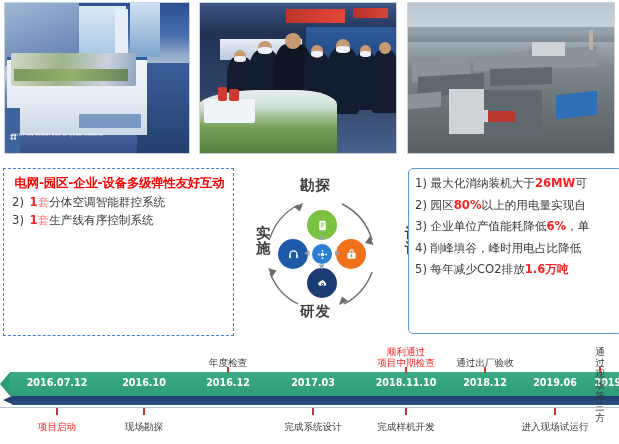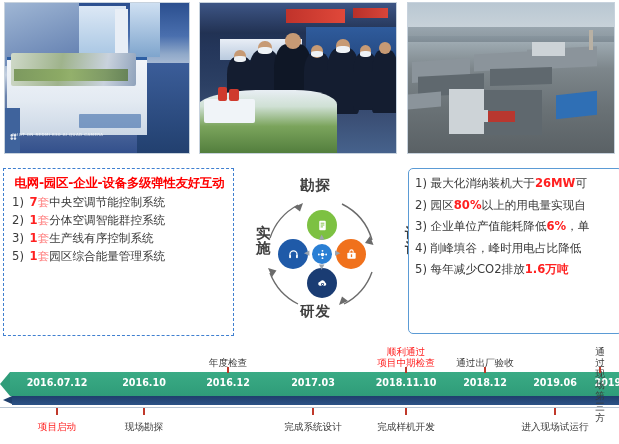--- a/index.html
+++ b/index.html
@@ -239,34 +239,26 @@
   </div>
 
 </div>
 
 <div class="row">
 
   <div class="left-box">
     <div class="lb-title">电网-园区-企业-设备多级弹性友好互动</div>
 
     <div class="lb-item">
-      <span class="num">1)</span>
-      <span class="hl">7</span><span class="tao">套</span><span>中央空调节能控制系统</span>
-    </div>
-    <div class="lb-item">
       <span class="num">2)</span>
       <span class="hl">1</span><span class="tao">套</span><span>分体空调智能群控系统</span>
     </div>
     <div class="lb-item">
       <span class="num">3)</span>
       <span class="hl">1</span><span class="tao">套</span><span>生产线有序控制系统</span>
-    </div>
-    <div class="lb-item">
-      <span class="num">5)</span>
-      <span class="hl">1</span><span class="tao">套</span><span>园区综合能量管理系统</span>
     </div>
   </div>
 
   <div class="cycle">
     <svg class="cyc-arrows" viewBox="0 0 166 162">
       <path d="M104,30 A58,58 0 0 1 134,66" fill="none" stroke="#6b6b6b" stroke-width="1.4"></path>
       <path d="M132,62 l3.5,9 l-8.5,-2 z" fill="#6b6b6b"></path>
       <path d="M134,98 A58,58 0 0 1 106,130" fill="none" stroke="#6b6b6b" stroke-width="1.4"></path>
       <path d="M110,127 l-9,4 l3,-8.5 z" fill="#6b6b6b"></path>
       <path d="M60,130 A58,58 0 0 1 32,99" fill="none" stroke="#6b6b6b" stroke-width="1.4"></path>

